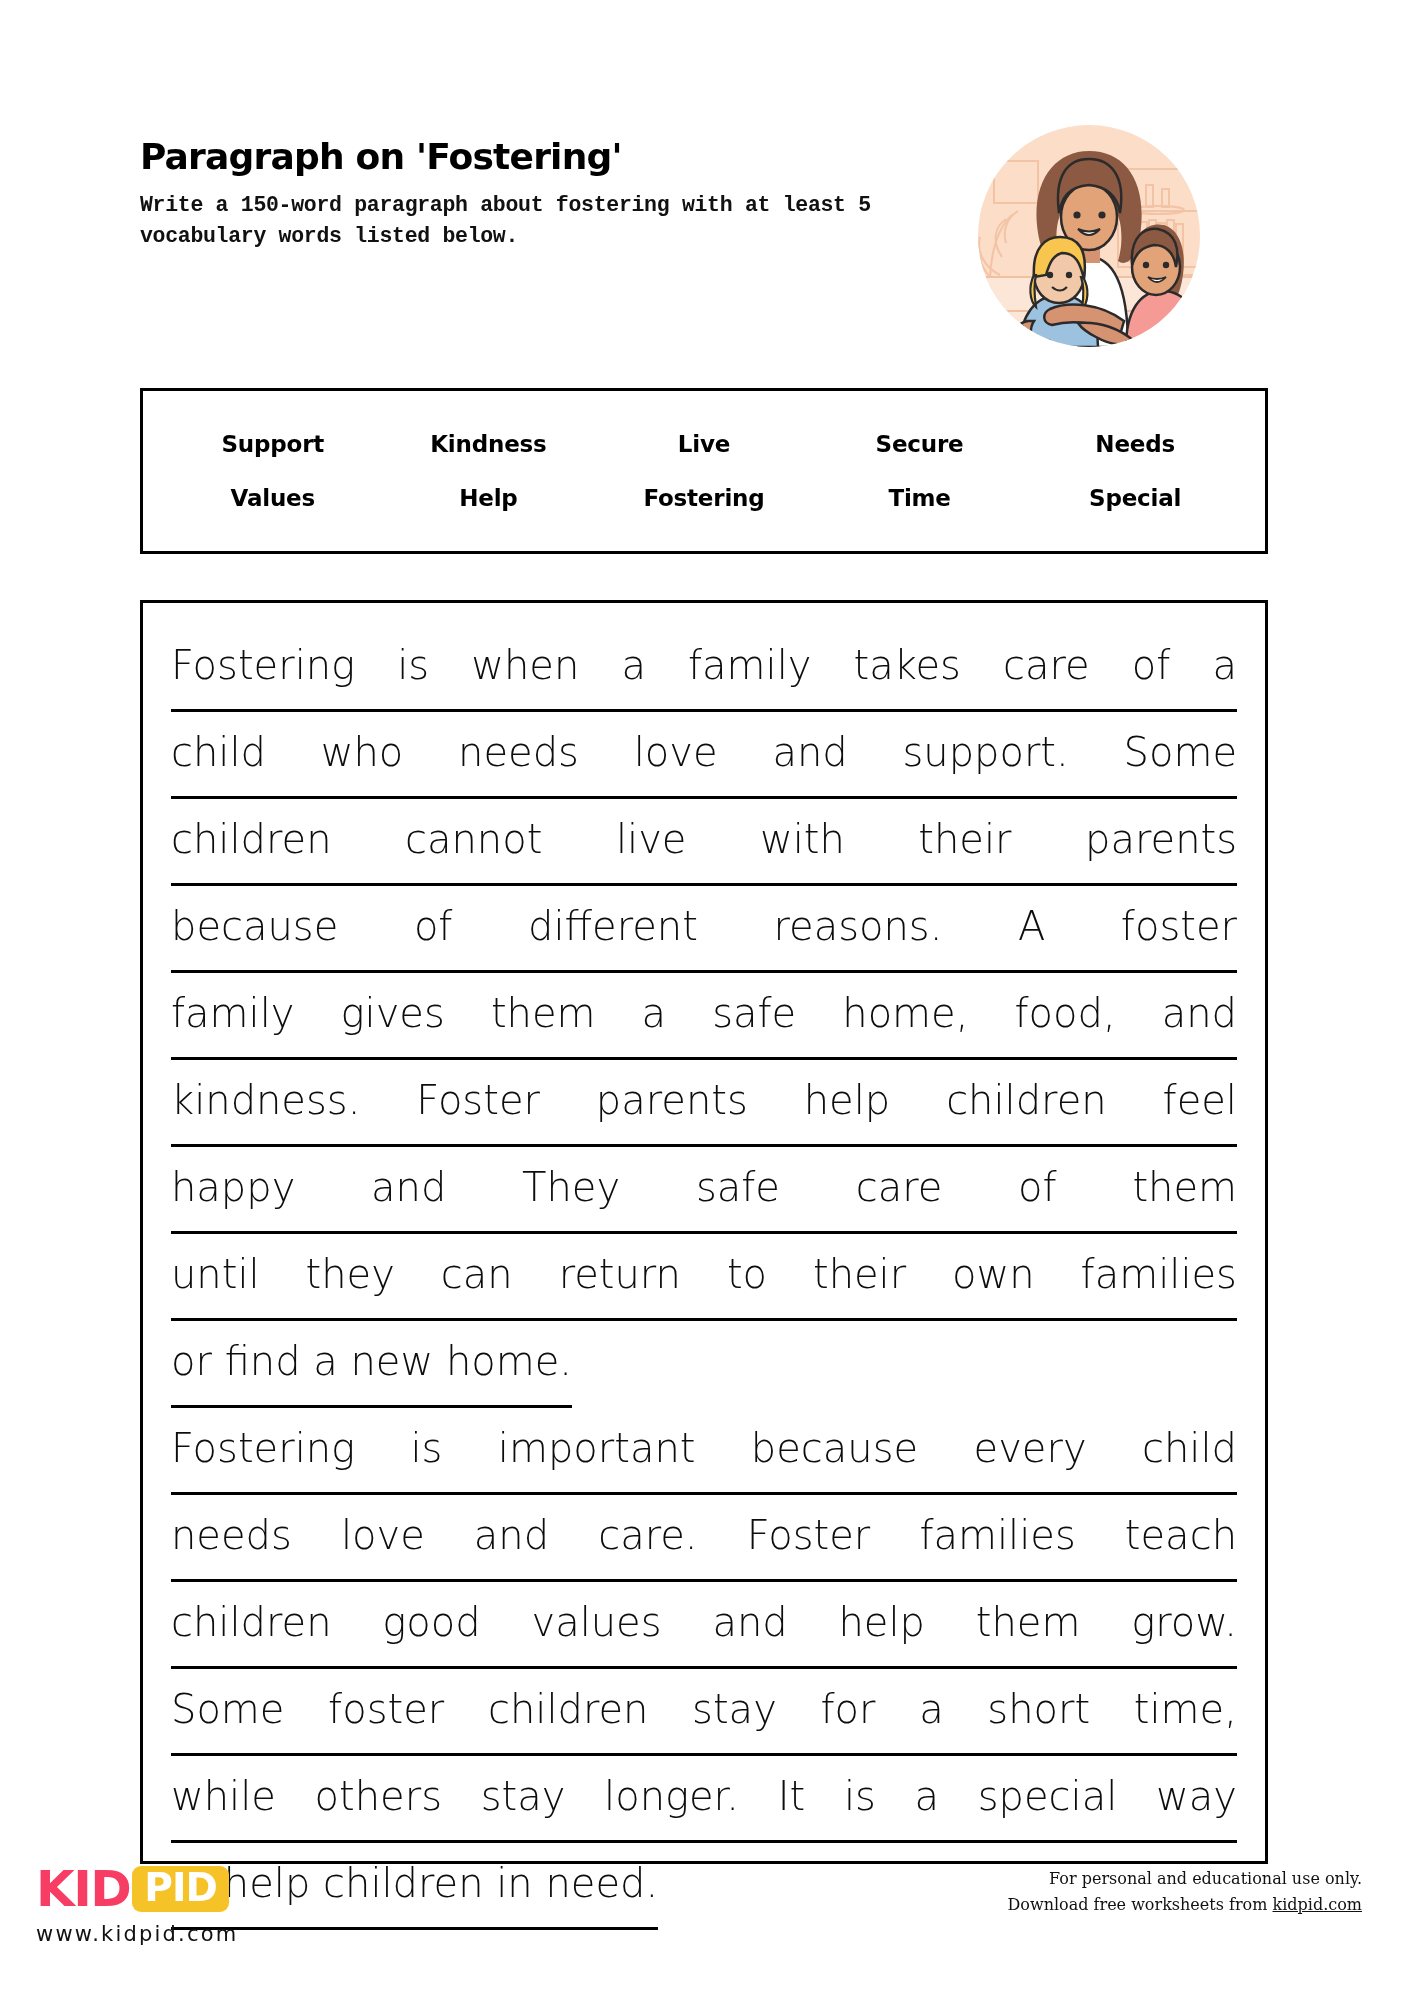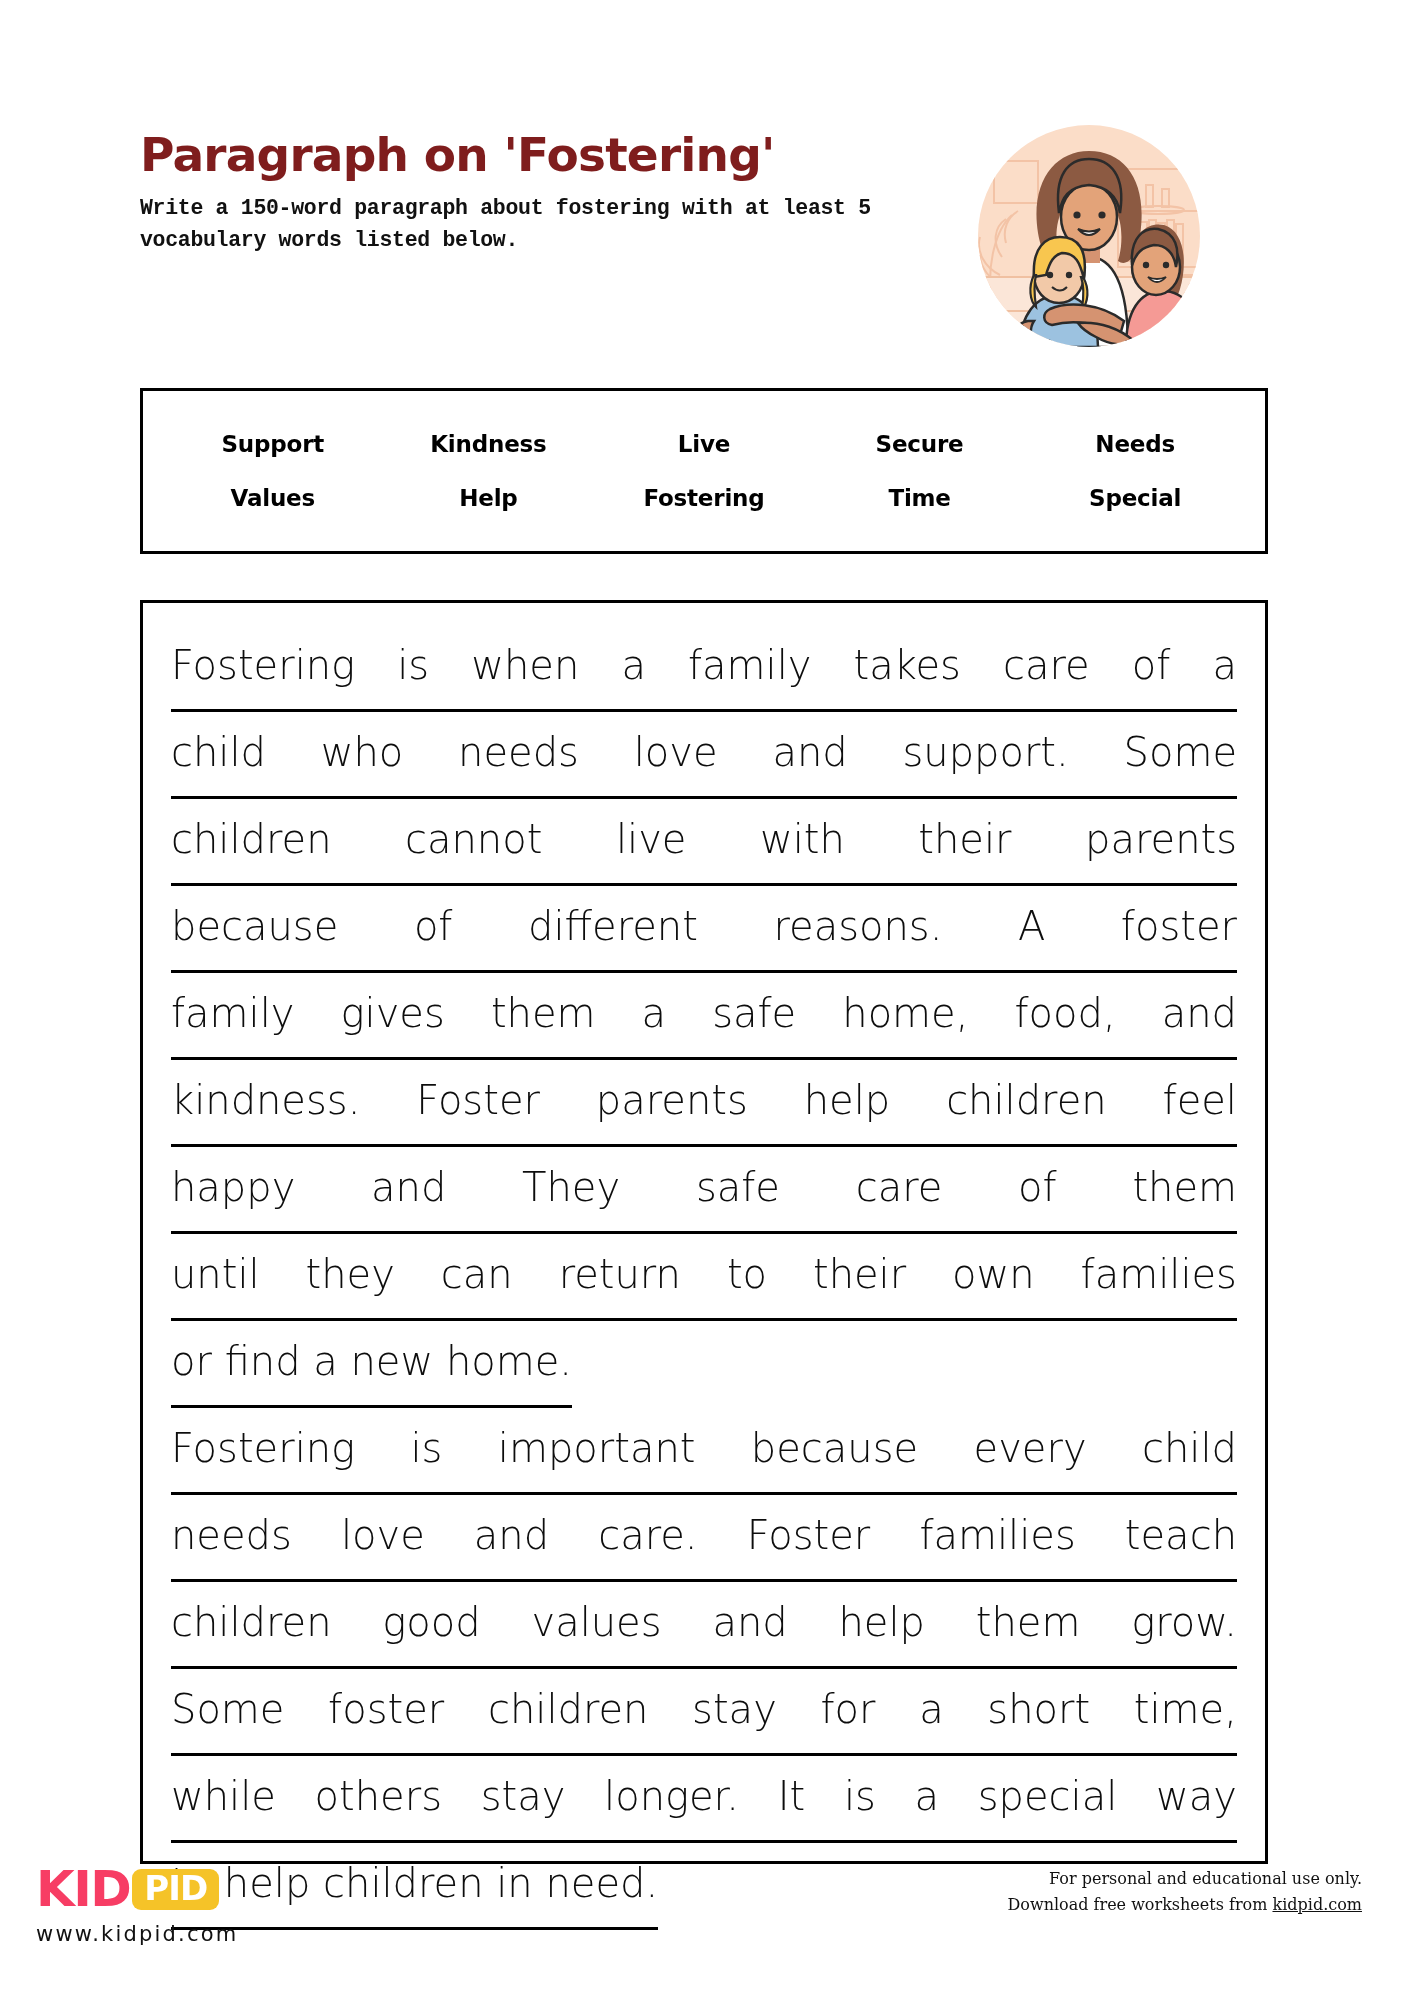--- a/index.html
+++ b/index.html
@@ -30,26 +30,26 @@
     height: 230px;
   }
   .header-text {
     position: absolute;
     left: 0;
     top: 0;
     width: 760px;
   }
   .worksheet-title {
     font-family: "DejaVu Sans", sans-serif;
-    font-size: 47px;
+    font-size: 36px;
     font-weight: 700;
-    color: #7f1d1d;
+    color: #000000;
     letter-spacing: -0.8px;
     line-height: 1.05;
-    margin: 0 0 14px 0;
+    margin: 8px 0 14px 0;
     white-space: nowrap;
   }
   .worksheet-instructions {
     font-family: Liberation Mono, monospace;
     font-size: 21.5px;
     font-weight: 700;
     color: #111111;
     line-height: 1.45;
     letter-spacing: -0.3px;
     margin: 0;
@@ -157,21 +157,21 @@
   .logo-kid {
     font-family: "DejaVu Sans", sans-serif;
     font-size: 50px;
     font-weight: 700;
     color: #f73d64;
     letter-spacing: -1.5px;
     line-height: 1;
   }
   .logo-pid {
     font-family: "DejaVu Sans", sans-serif;
-    font-size: 34px;
+    font-size: 39px;
     font-weight: 700;
     color: #ffffff;
     background: #f5c328;
     border-radius: 9px;
     padding: 2px 12px 5px 12px;
     letter-spacing: -1px;
     line-height: 1;
     margin-left: 2px;
   }
   .logo-url {

